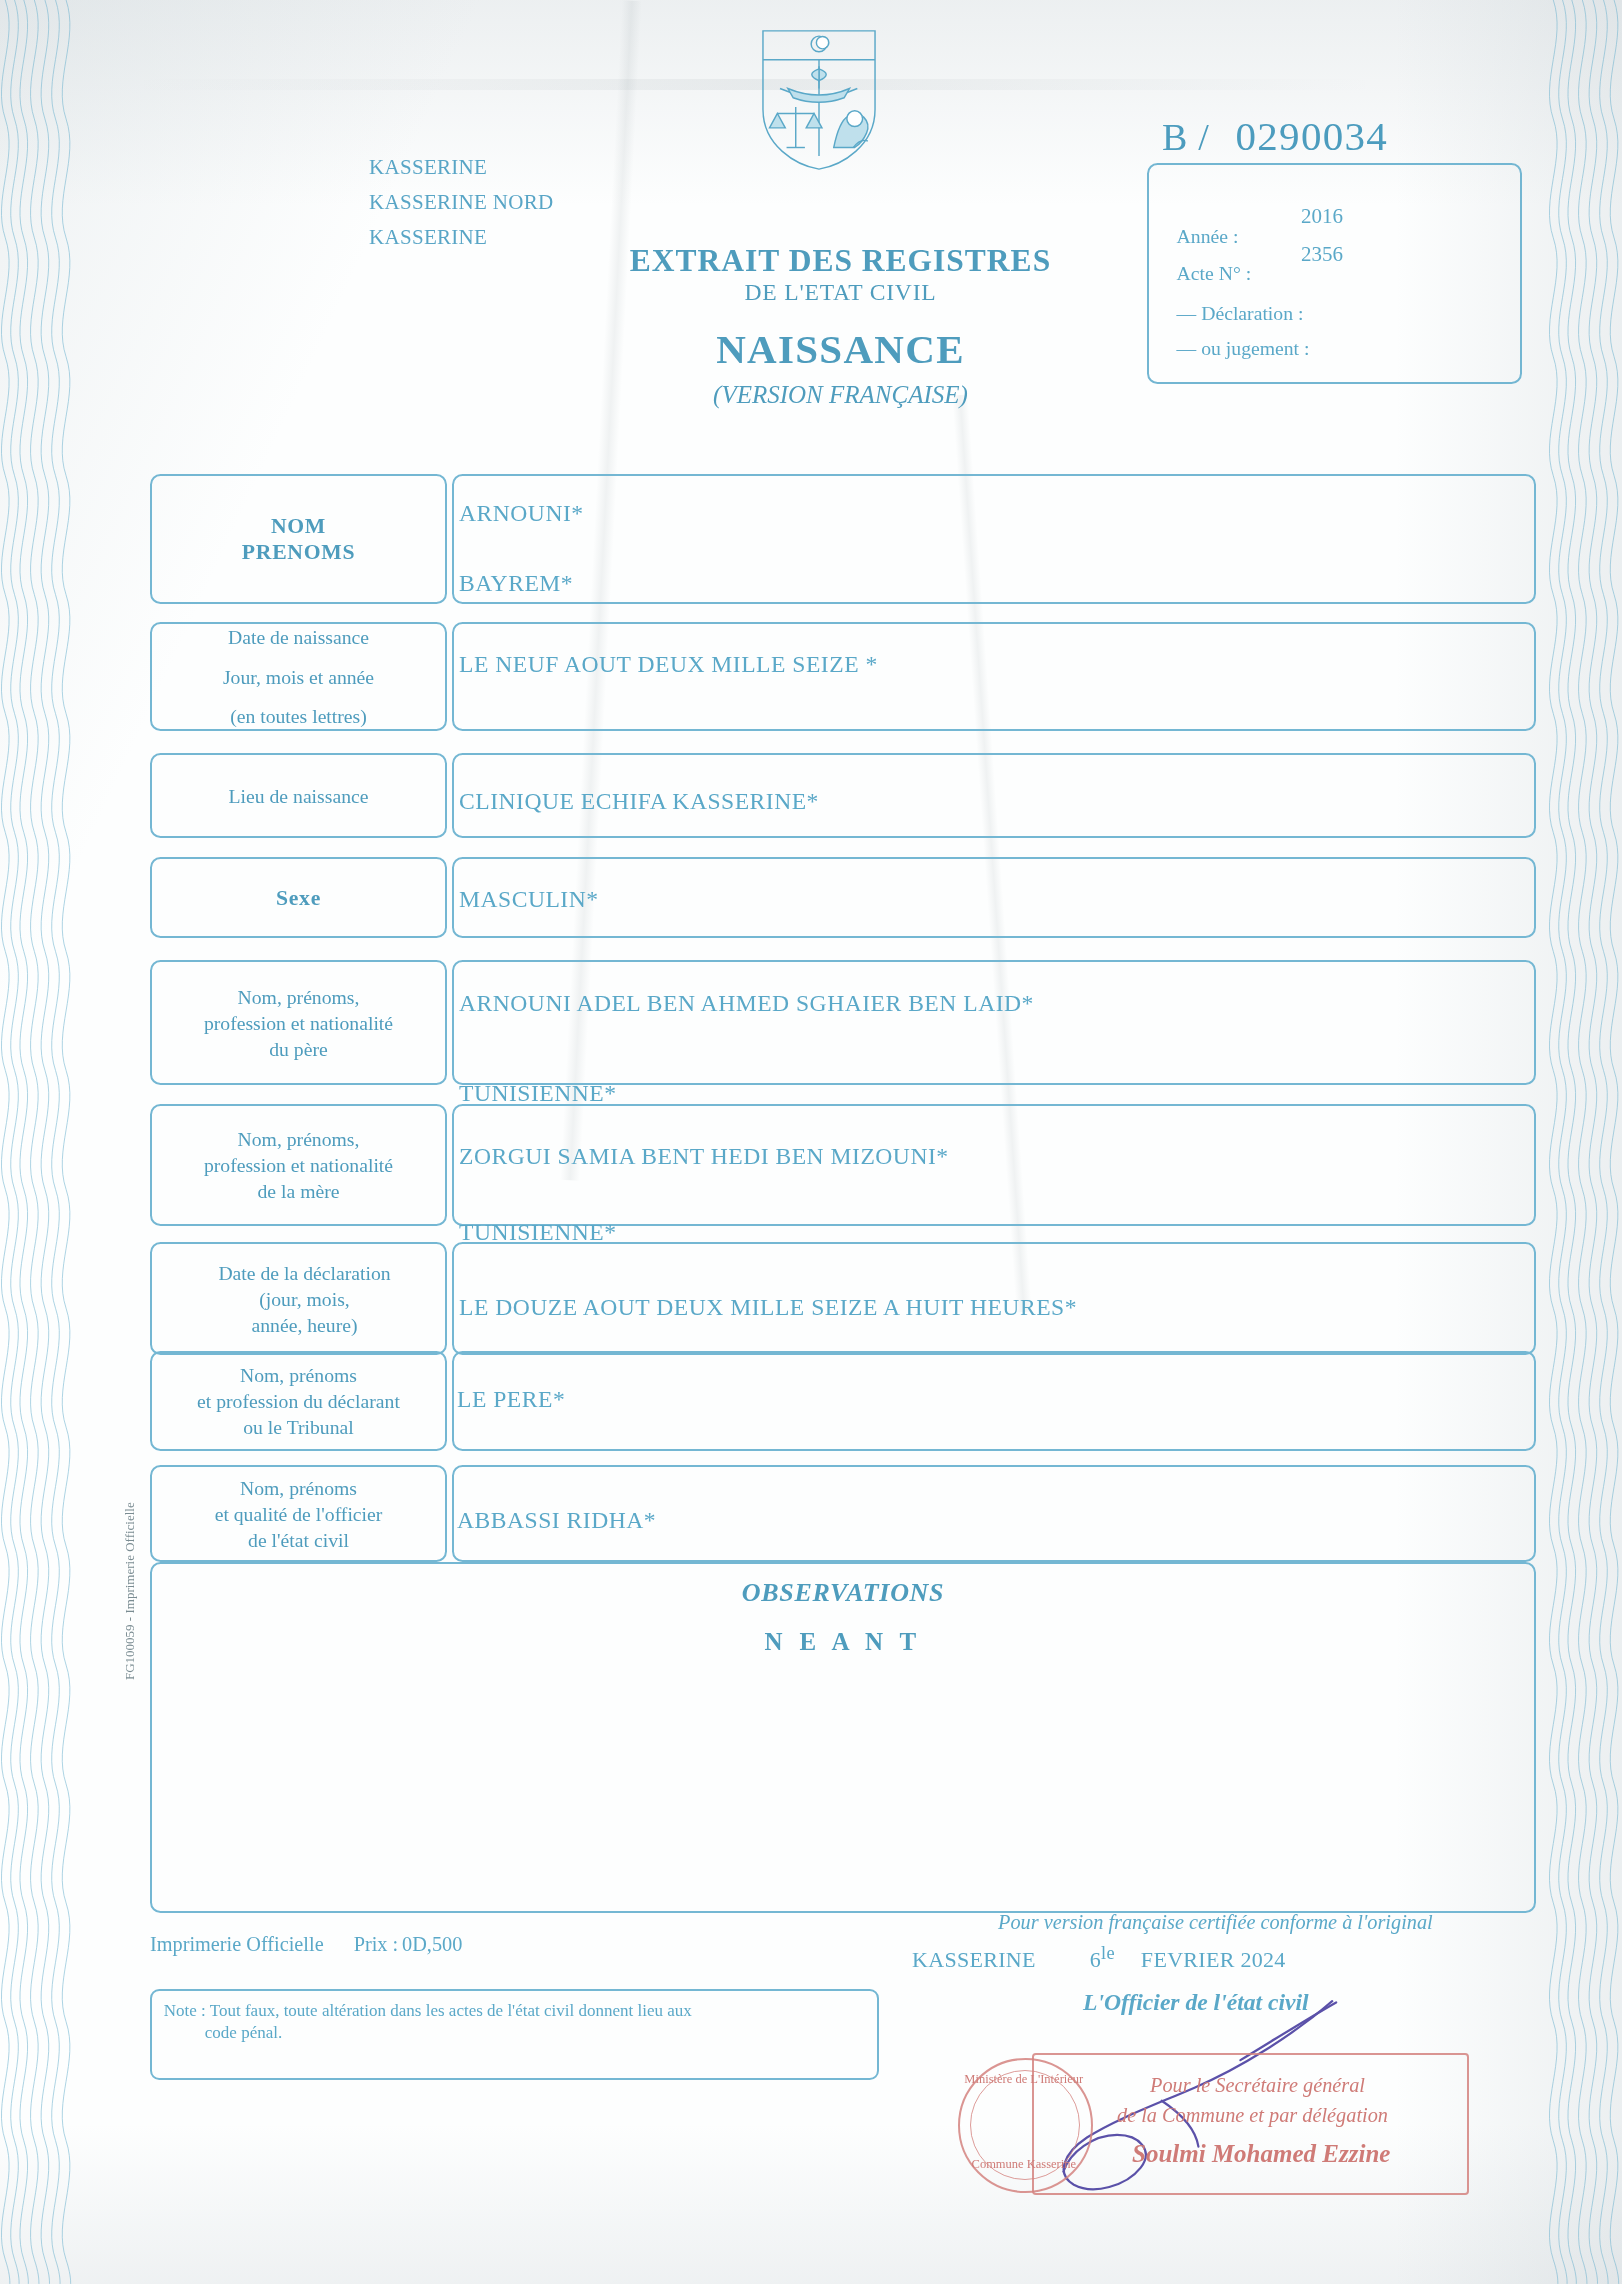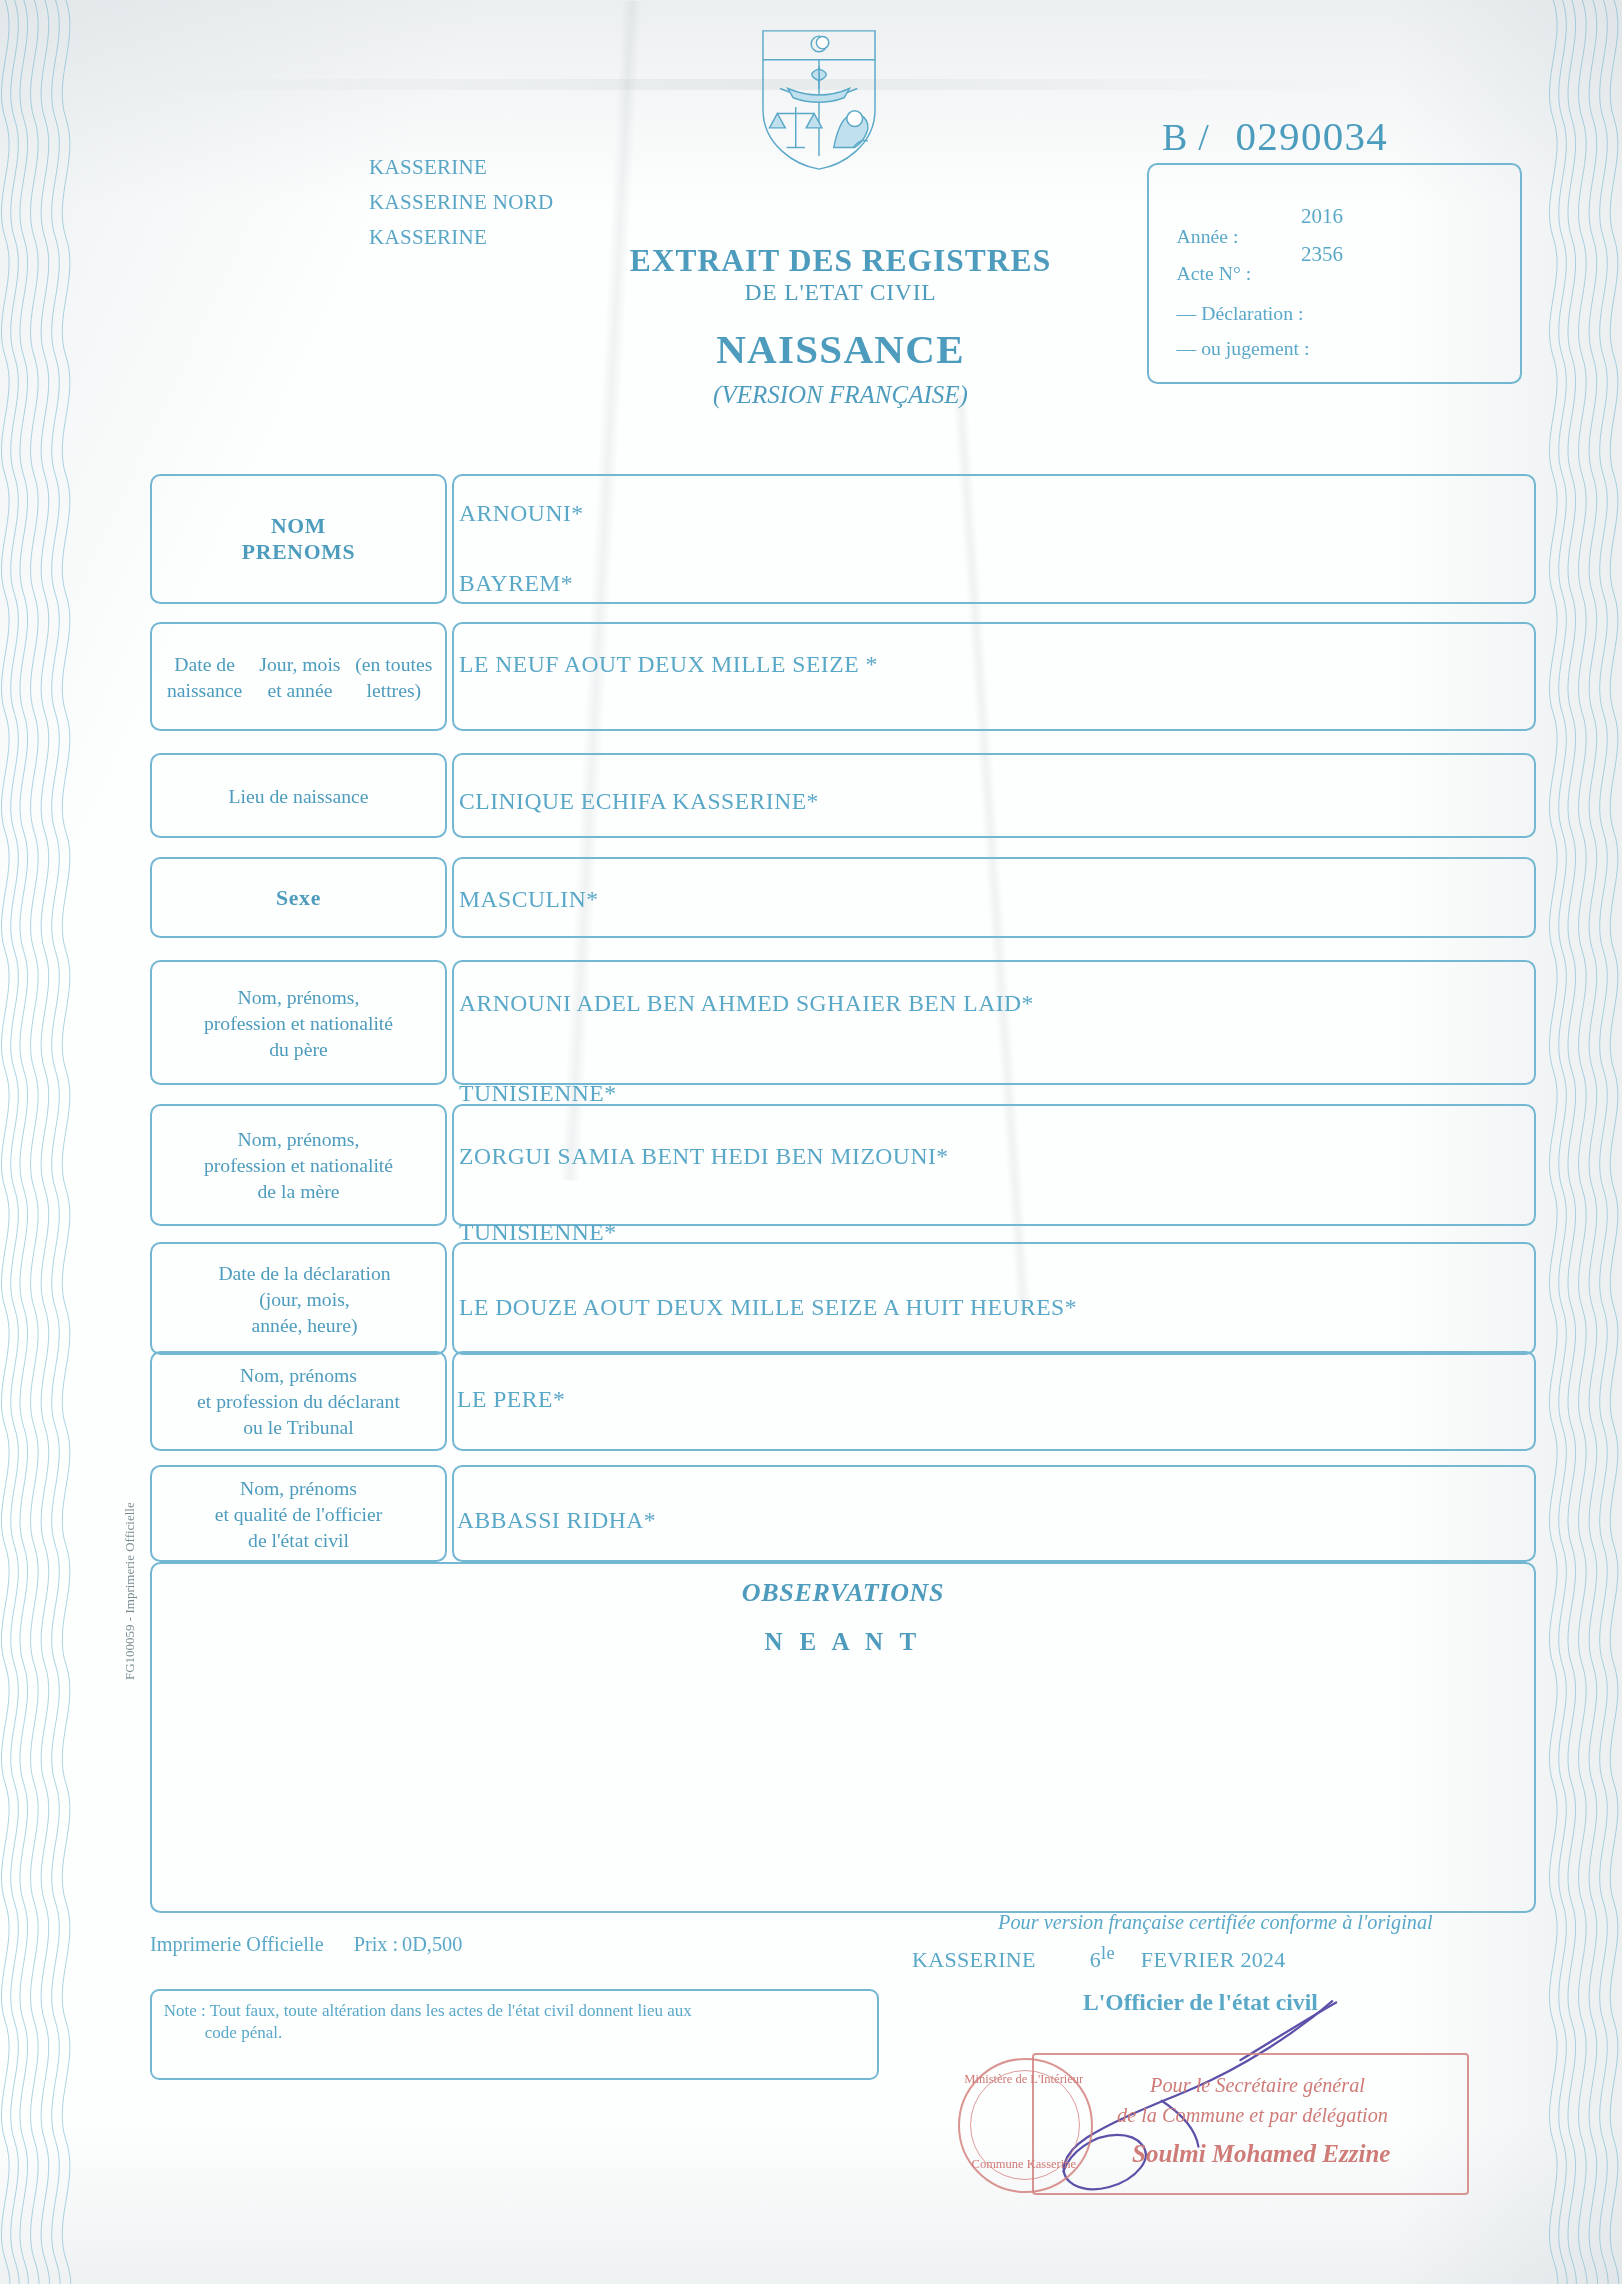--- a/index.html
+++ b/index.html
@@ -288,20 +288,21 @@
     font-size: 22px;
     color: #5aa8c8;
     letter-spacing: 0.3px;
   }
   #place-date .d1 { margin-left: 54px; }
   #place-date .d2 { margin-left: 26px; }
   #officier {
     position: absolute;
     left: 1083px;
     top: 1989px;
+    font-style: italic;
     font-weight: bold;
     font-size: 23.6px;
     color: #5aa8c8;
   }
 
   
   #side-code {
     position: absolute;
     left: 122px;
     top: 1680px;
@@ -464,21 +465,21 @@
     <div class="lab bold" style="flex-direction:column;">
       <div>NOM</div>
       <div>PRENOMS</div>
     </div>
   </div>
   <div class="cell" style="left:452px;top:474px;width:1084px;height:130px;"></div>
   <div class="val" style="left:459px;top:500px;">ARNOUNI*</div>
   <div class="val" style="left:459px;top:570px;">BAYREM*</div>
 
   <div class="cell" style="left:150px;top:622px;width:297px;height:109px;">
-    <div class="lab" style="flex-direction:row;justify-content:space-between;">
+    <div class="lab" style="flex-direction:column;justify-content:space-between;">
       <div>Date de naissance</div>
       <div>Jour, mois et année</div>
       <div>(en toutes lettres)</div>
     </div>
   </div>
   <div class="cell" style="left:452px;top:622px;width:1084px;height:109px;"></div>
   <div class="val" style="left:459px;top:651px;">LE NEUF AOUT  DEUX MILLE SEIZE *</div>
 
   <div class="cell" style="left:150px;top:753px;width:297px;height:85px;">
     <div class="lab">

